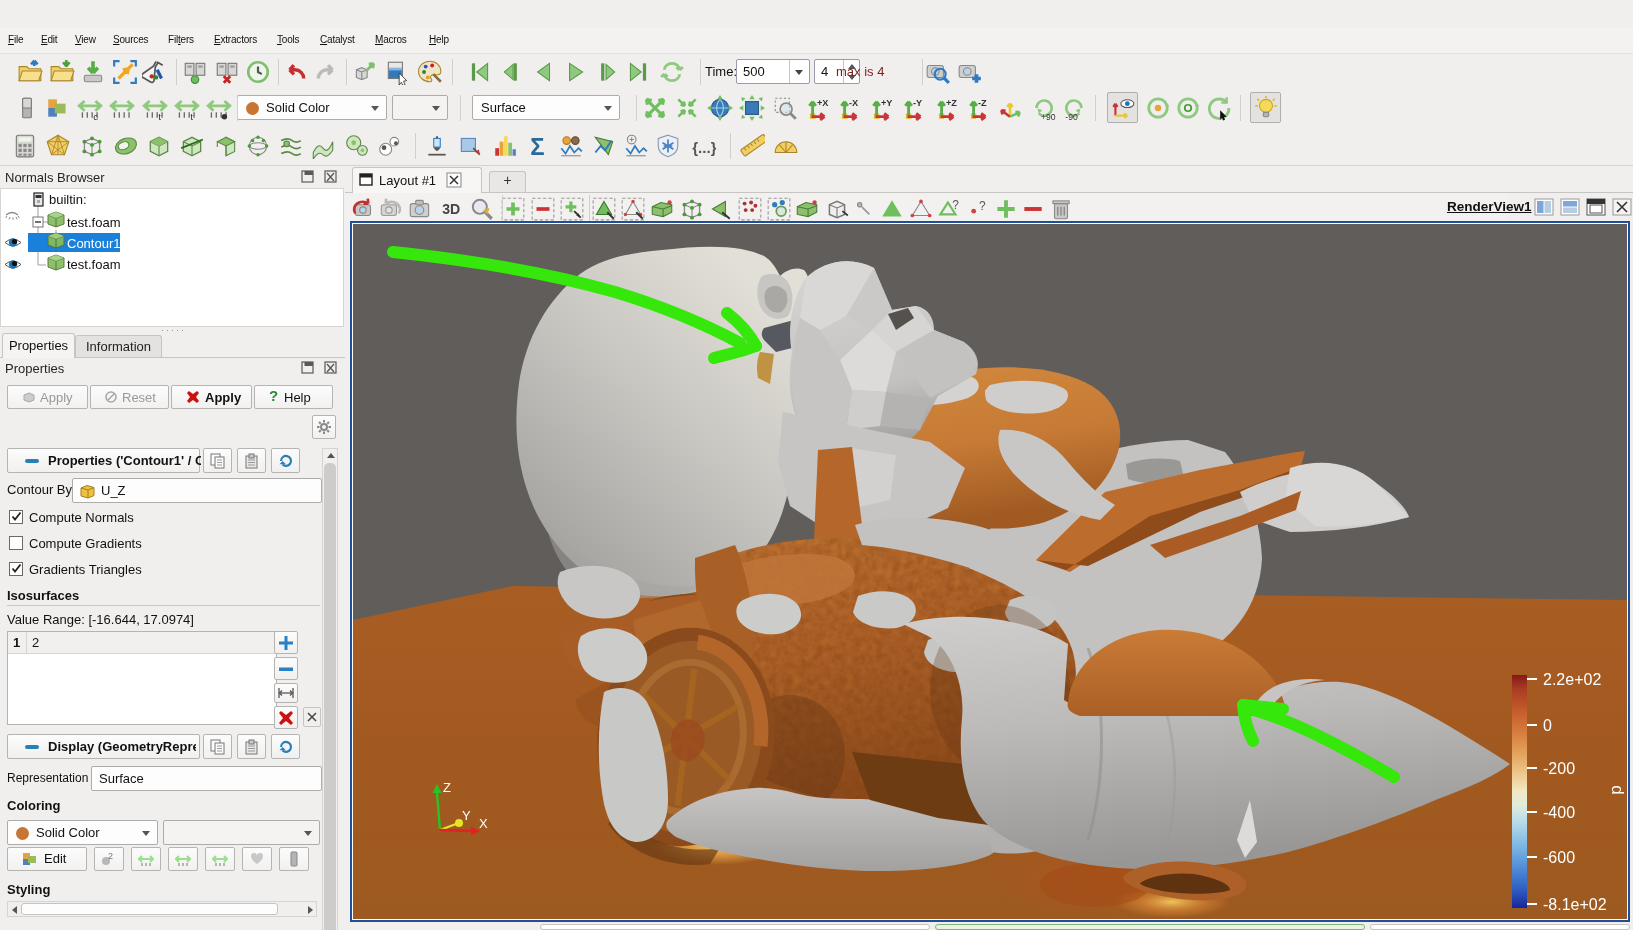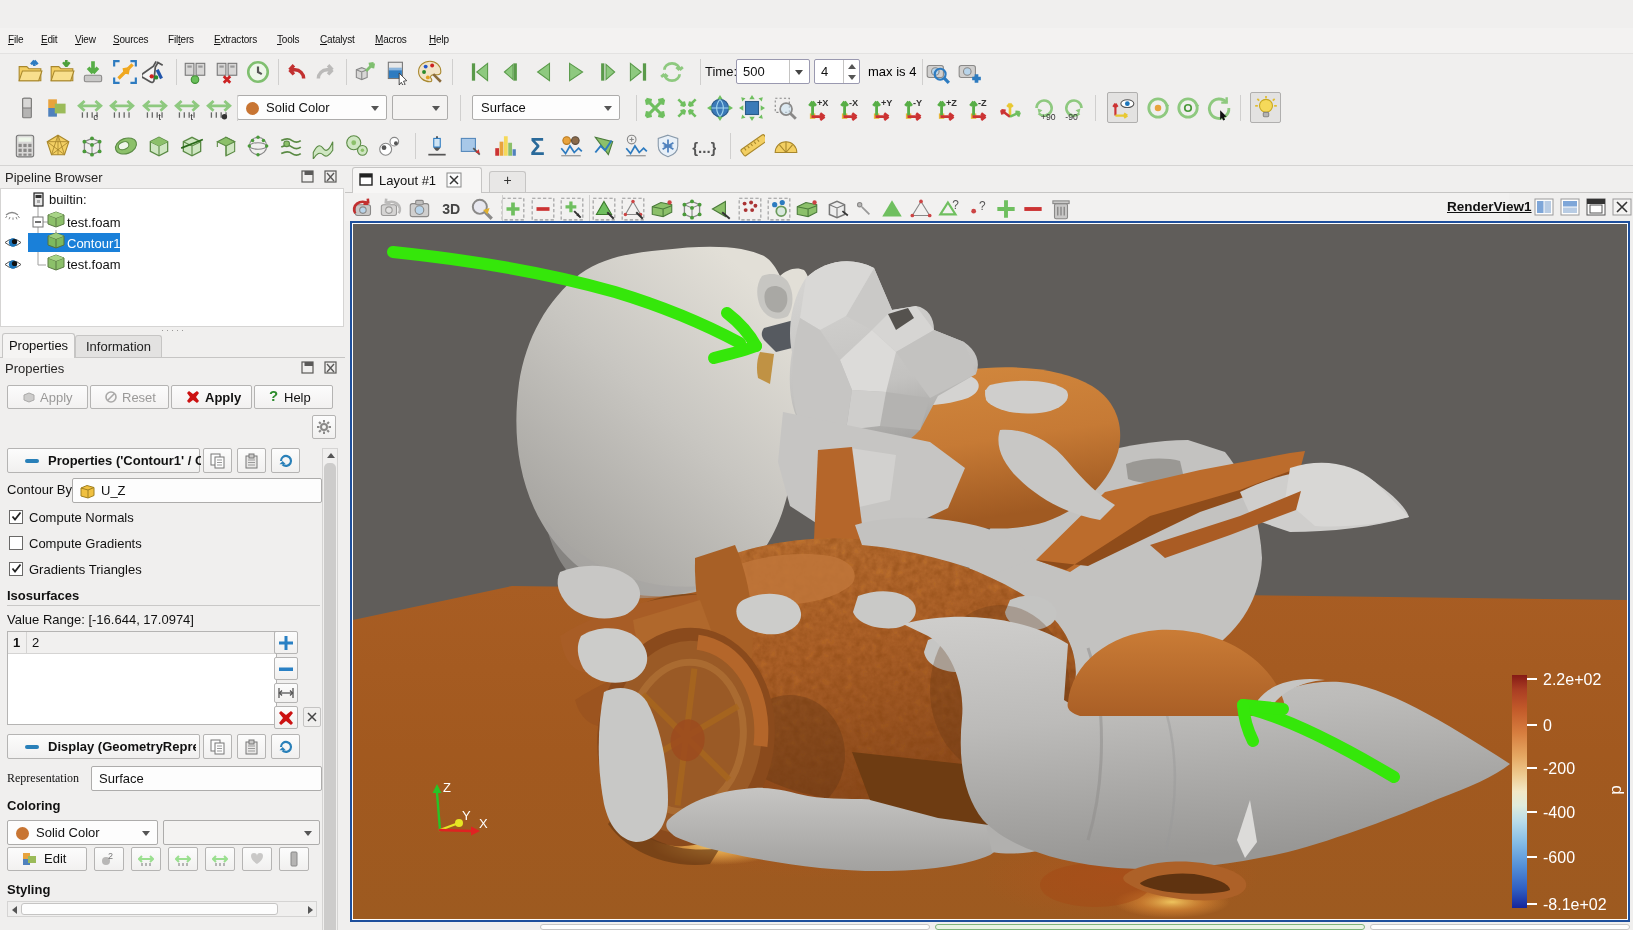--- a/index.html
+++ b/index.html
@@ -166,21 +166,21 @@
         <div class="abs" style="right:6px;top:10px;width:0;height:0;border-left:4.5px solid transparent;border-right:4.5px solid transparent;border-top:5px solid #444;"></div>
       </div>
       <div class="abs" style="left:814px;top:5px;width:46px;height:25px;background:#fff;border:1px solid #9a99b0;border-radius:2px;">
         <div class="abs" style="left:6px;top:4px;font-size:13px;color:#111;">4</div>
         <div class="abs" style="left:28px;top:0;width:17px;height:23px;border-left:1px solid #c5c4c3;"></div>
         <svg class="abs" style="left:31px;top:2px" width="12" height="20" viewBox="0 0 12 20">
           <path d="M6,2 L10,7 H2 Z" fill="#555"></path>
           <path d="M6,18 L2,13 h8 Z" fill="#555"></path>
         </svg>
       </div>
-      <div class="abs" style="left:868px;top:10px;font-size:13px;color:#000000;">max is 4</div>
+      <div class="abs" style="left:836px;top:10px;font-size:13px;color:#7f1d1d;">max is 4</div>
   </div>
 
   <div id="tb2" class="abs">
     <div class="abs" style="left:1107px;top:2px;width:31px;height:31px;background:#e3e2e1;border:1px solid #b0afae;border-radius:2px;"></div>
       <div class="abs" style="left:1250px;top:2px;width:31px;height:31px;background:#e3e2e1;border:1px solid #b0afae;border-radius:2px;"></div>
       <svg class="abs" style="left:14px;top:5px" width="26" height="26" viewBox="0 0 24 24">
         <rect x="8" y="3" width="8" height="18" rx="1" fill="#b5b4b3" stroke="#7a7978"></rect>
         <rect x="8" y="3" width="8" height="9" rx="1" fill="#d8d7d6" stroke="#7a7978"></rect>
       </svg>
 <svg class="abs" style="left:45px;top:5px" width="26" height="26" viewBox="0 0 24 24">
@@ -532,21 +532,21 @@
 <svg class="abs" style="left:773px;top:7px" width="26" height="26" viewBox="0 0 24 24">
         <path d="M2,18 a10,10 0 0 1 20,0 Z" fill="#f3cf63" stroke="#a8872c"></path>
         <path d="M12,18 L12,8 M12,18 L6,11 M12,18 L18,11" stroke="#a8872c" fill="none"></path>
       </svg>
       <div class="sep" style="left:415px;top:7px"></div>
       <div class="sep" style="left:730px;top:7px"></div>
   </div>
 
   <div id="leftpanel" class="abs" style="left:0;top:166px;width:345px;height:764px;background:#f0efee;">
 
-    <div class="abs panel-title" style="left:5px;top:4px;">Pipeline Browser</div>
+    <div class="abs panel-title" style="left:5px;top:4px;">Normals Browser</div>
     <svg class="abs" style="left:301px;top:4px" width="40" height="14" viewBox="0 0 40 14">
       <rect x="1" y="1" width="11" height="11" fill="none" stroke="#5a5958" stroke-width="1.2"></rect>
       <rect x="3.5" y="1" width="8.5" height="4" fill="#5a5958"></rect>
       <rect x="24" y="1" width="11" height="11" fill="none" stroke="#5a5958" stroke-width="1.2"></rect>
       <path d="M26,3 L33,11 M33,3 L26,11" stroke="#5a5958" stroke-width="1.4"></path>
     </svg>
 
     <div class="abs" style="left:0px;top:22px;width:344px;height:139px;background:#ffffff;border:1px solid #d5d4d3;">
       <svg class="abs" style="left:0;top:0" width="344" height="139" viewBox="0 0 344 139">
 
@@ -744,21 +744,21 @@
         <rect x="2" y="3" width="11" height="12" fill="#e8e7e6" stroke="#777"></rect>
         <rect x="5" y="1" width="5" height="4" fill="#cac9c8" stroke="#777"></rect>
         <path d="M4,7 h7 M4,9.5 h7 M4,12 h7" stroke="#999" stroke-width="1"></path>
       </svg>
     <div class="hdrbtn" style="left:271px;top:568px;width:29px;height:25px;"></div>
     <svg class="abs" style="left:277px;top:572px" width="18" height="18" viewBox="0 0 18 18">
         <path d="M4,9 a5,5 0 1 1 1.5,3.5" fill="none" stroke="#2980b9" stroke-width="2.2"></path>
         <path d="M4,13.5 L4,9 L8.5,9" fill="#2980b9" stroke="none" transform="rotate(45 4.8 11)"></path>
       </svg>
 
-    <div class="abs" style="left:7px;top:605px;font-size:12px;color:#111;font-family:Liberation Serif, serif;">Representation</div>
+    <div class="abs" style="left:7px;top:605px;font-size:12px;color:#111;">Representation</div>
     <div class="combo" style="left:91px;top:600px;width:231px;height:25px;">
         <div class="abs" style="left:7px;top:4px;">Surface</div>
       </div>
     <div class="abs bold13" style="left:7px;top:632px;">Coloring</div>
 
     <div class="combo" style="left:7px;top:654px;width:151px;height:25px;">
       <div class="abs" style="left:8px;top:6px;width:13px;height:13px;border-radius:50%;background:#c87533;"></div>
       <div class="abs" style="left:28px;top:4px;">Solid Color</div>
       <div class="arr"></div>
     </div>

